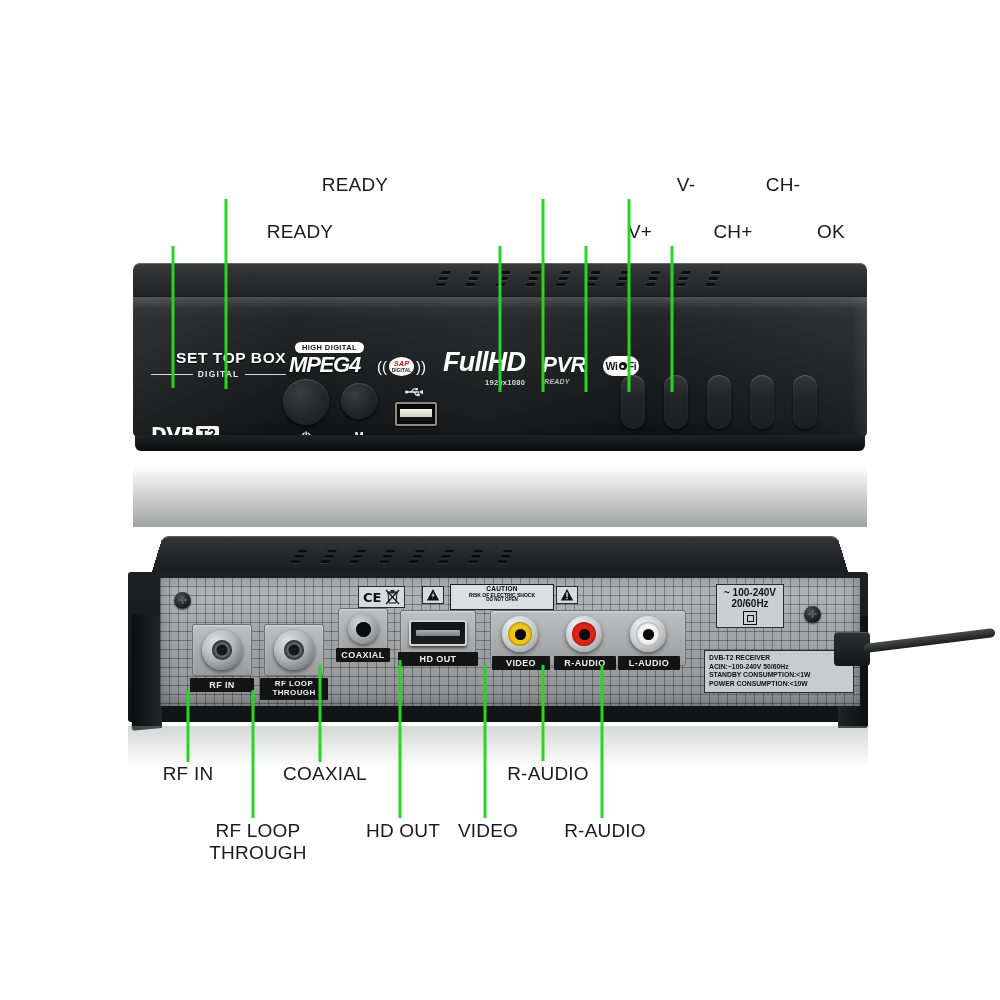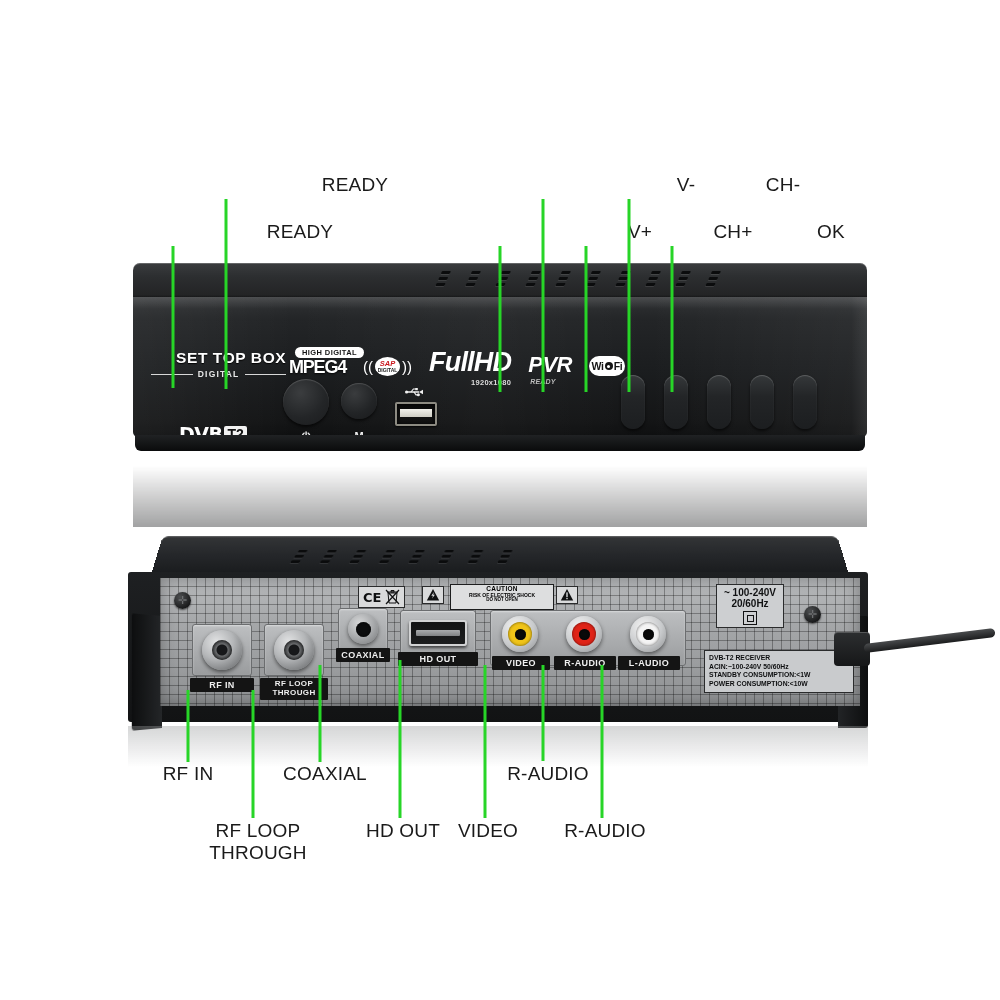--- a/index.html
+++ b/index.html
@@ -86,40 +86,40 @@
     text-shadow:0 1px 1px rgba(0,0,0,.9);
     margin-left:25px;
   }
   .brand-settop .b2 {
     display:flex; align-items:center; gap:5px; margin-top:2px;
     color:#e8e8e8; font-size:8.5px; font-weight:bold; letter-spacing:1.2px;
     justify-content:center;
   }
   .brand-settop .b2 .rule { flex:1; height:1px; background:#d8d8d8; min-width:22px; }
 
-  .dvb-logo { position:absolute; left:18px; top:126px; display:flex; align-items:center;margin-left:28px; }
+  .dvb-logo { position:absolute; left:18px; top:126px; display:flex; align-items:center; }
   .dvb-logo .dvb {
     color:#fff; font-weight:bold; font-size:19px; letter-spacing:-.5px;
     font-family:"DejaVu Sans", sans-serif;
   }
   .dvb-logo .t2 {
     margin-left:2px; background:#f2f2f2; color:#121212; font-weight:bold;
     font-size:14px; padding:1px 3px; border-radius:2px; line-height:1;
   }
 
   .logo-row { position:absolute; left:156px; top:50px; display:flex; align-items:flex-end; gap:17px; }
 
   .mpeg4 { position:relative; }
   .mpeg4 .pill {
     position:absolute; left:6px; top:-10px;
     background:#fff; color:#141414; font-size:7.5px; font-weight:bold;
     padding:1px 7px; border-radius:7px; letter-spacing:.4px; white-space:nowrap;
   }
   .mpeg4 .txt {
-    color:#fff; font-weight:bold; font-size:18px; 
+    color:#fff; font-weight:bold; font-size:22px; font-style:italic;
     letter-spacing:-1.2px; text-shadow:0 1px 2px rgba(0,0,0,.8);
   }
 
   .sap-logo { display:flex; align-items:center; gap:2px; margin-bottom:2px; }
   .sap-logo .arcs { color:#fff; font-size:15px; line-height:1; }
   .sap-logo .disc {
     width:25px; height:19px; border-radius:50%; background:#fff;
     display:flex; flex-direction:column; align-items:center; justify-content:center;
     line-height:1;
   }

